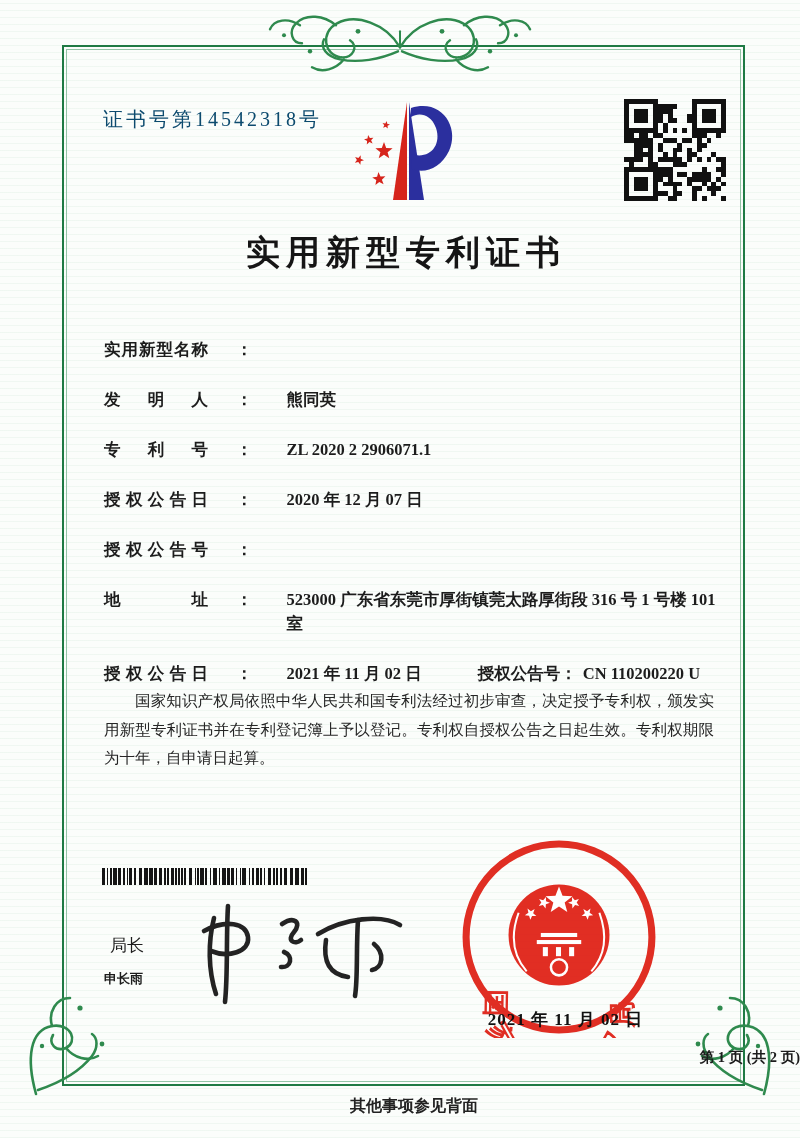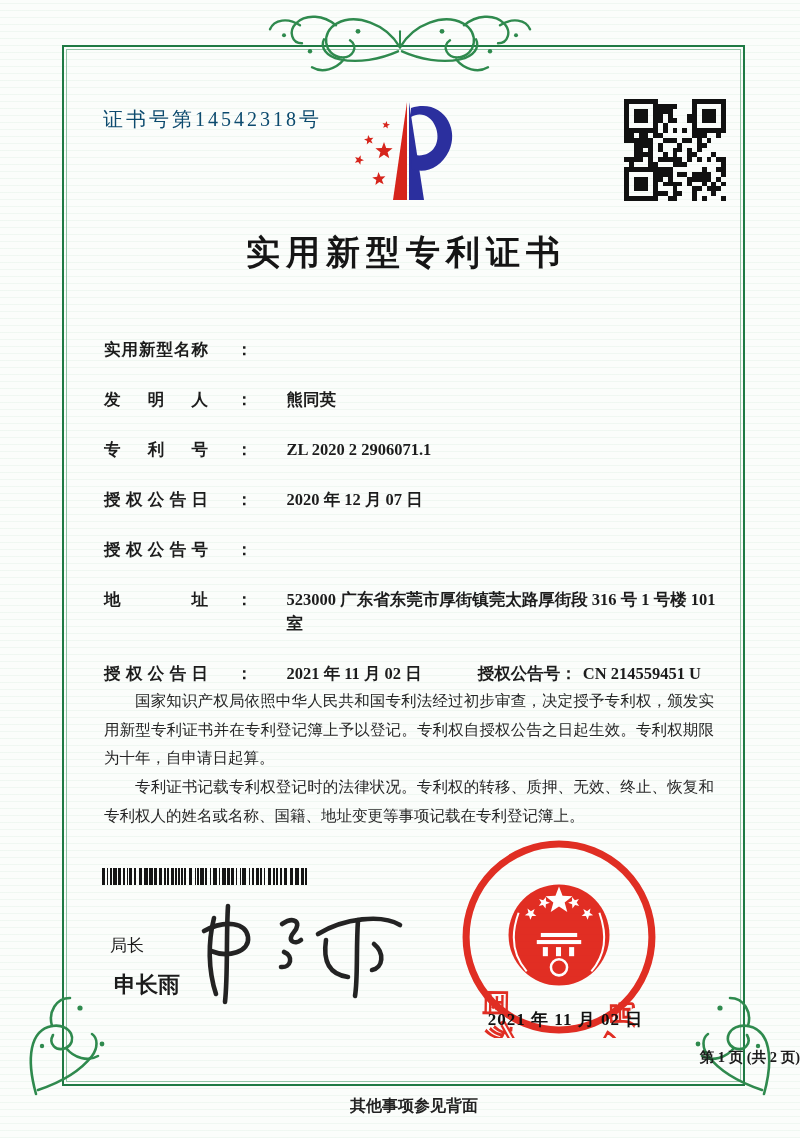--- a/index.html
+++ b/index.html
@@ -38,21 +38,21 @@
   .fcolon{flex:0 0 auto;}
   .fvalue{margin-left:6px;max-width:500px;}
   .pair2{display:flex;margin-left:28px;font-family:Liberation Serif, serif;}
   .paras{
     position:absolute;left:104px;top:687px;right:86px;
     font-size:15.5px;line-height:1.85;font-weight:400;color:#262626;text-align:justify;
   }
   .paras p{margin:0;text-indent:2em;}
   .barcode{position:absolute;left:102px;top:868px;width:208px;height:17px;}
   .signer-title{position:absolute;left:110px;top:934px;font-size:17px;font-weight:400;}
-  .signer-name{position:absolute;left:114px;top:970px;font-size:22px;font-weight:600;}
+  .signer-name{position:absolute;left:104px;top:970px;font-size:13px;font-weight:600;}
   .signature{position:absolute;left:196px;top:898px;}
   .seal{position:absolute;left:458px;top:836px;width:202px;height:202px;opacity:0.95;}
   .seal-date{
     position:absolute;left:468px;top:1008px;width:195px;text-align:center;
     font-size:17px;font-weight:bold;color:#111;z-index:3;letter-spacing:1px;
   }
   .page-info{position:absolute;left:0;right:0;top:1048px;text-align:right;font-size:14.5px;font-weight:600;}
   .back-note{position:absolute;left:0;right:0;top:1096px;text-align:center;font-size:16px;font-weight:600;color:#222;margin-left:28px;}
 </style>
 </head>
@@ -385,28 +385,27 @@
       <span class="fcolon">：</span>
     <span class="fvalue">523000 广东省东莞市厚街镇莞太路厚街段 316 号 1 号楼 101 室</span>
   </div>
   <div class="frow">
     <span class="flabel">授权公告日</span>
       <span class="fcolon">：</span>
     <span class="fvalue">2021 年 11 月 02 日</span>
     <span class="pair2">
       <span>授权公告号</span>
         <span>：</span>
-      <span class="fvalue">CN 214559451 U</span>
+      <span class="fvalue">CN 110200220 U</span>
     </span>
   </div>
 </div>
 
 <div class="paras">
   <p>国家知识产权局依照中华人民共和国专利法经过初步审查，决定授予专利权，颁发实用新型专利证书并在专利登记簿上予以登记。专利权自授权公告之日起生效。专利权期限为十年，自申请日起算。</p>
-  <p>专利证书记载专利权登记时的法律状况。专利权的转移、质押、无效、终止、恢复和专利权人的姓名或名称、国籍、地址变更等事项记载在专利登记簿上。</p>
 </div>
 
 <svg id="barcode" class="barcode" viewBox="0 0 208 17" preserveAspectRatio="none" shape-rendering="crispEdges">
     <rect x="0.0" y="0" width="2.6" height="17" fill="#151515"></rect>
     <rect x="5.2" y="0" width="1.2" height="17" fill="#151515"></rect>
     <rect x="7.6" y="0" width="2.6" height="17" fill="#151515"></rect>
     <rect x="11.4" y="0" width="3.6" height="17" fill="#151515"></rect>
     <rect x="16.2" y="0" width="2.6" height="17" fill="#151515"></rect>
     <rect x="20.6" y="0" width="2.6" height="17" fill="#151515"></rect>
     <rect x="25.0" y="0" width="1.2" height="17" fill="#151515"></rect>

